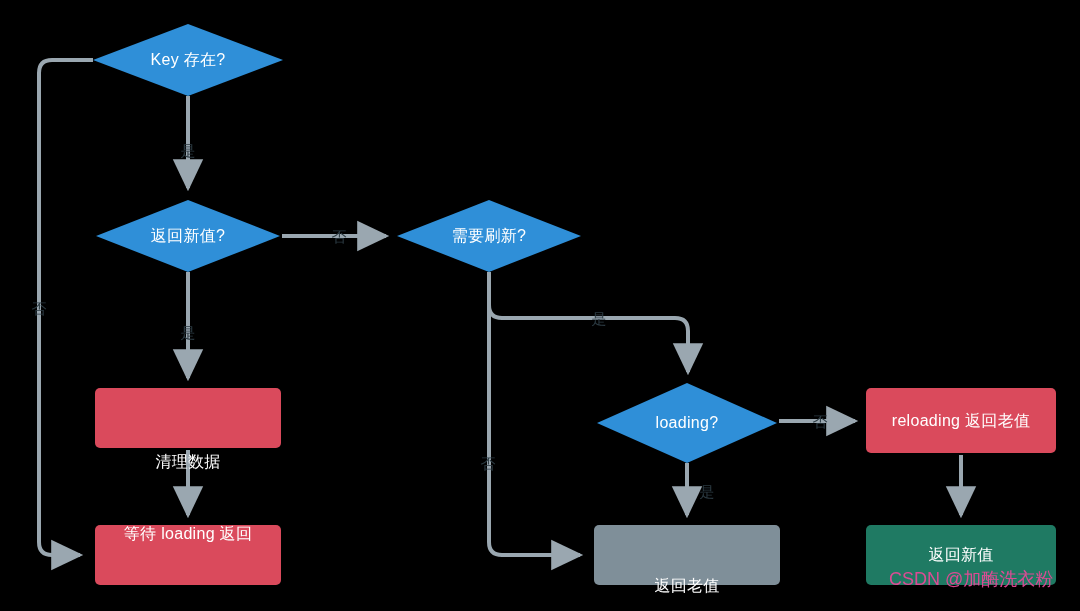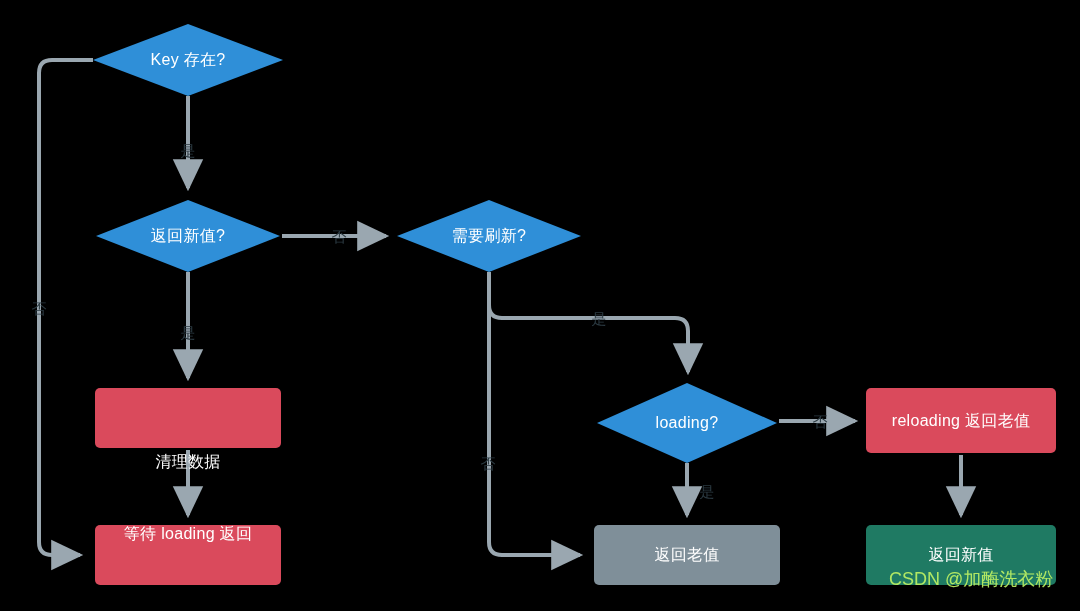--- a/index.html
+++ b/index.html
@@ -36,21 +36,21 @@
     position: absolute;
     color: #2b3a42;
     font-size: 15px;
     line-height: 1;
     white-space: nowrap;
     transform: translate(-50%, -50%);
     pointer-events: none;
   }
   .watermark {
     position: absolute;
-    color: #bef264;
+    color: #ec4899;
     font-size: 18px;
     line-height: 1;
     white-space: nowrap;
     opacity: 0.92;
   }
 </style>
 </head>
 <body>
 
 <div id="canvas">
@@ -139,21 +139,21 @@
     </g>
   </svg>
 
   <div class="node-label" style="left:188px; top:60px;">Key 存在?</div>
   <div class="node-label" style="left:188px; top:236px;">返回新值?</div>
   <div class="node-label" style="left:489px; top:236px;">需要刷新?</div>
   <div class="node-label" style="left:687px; top:423px;">loading?</div>
   <div class="node-label" style="left:188px; top:418px;margin-top:44px;">清理数据</div>
   <div class="node-label" style="left:188px; top:534px;">等待 loading 返回</div>
   <div class="node-label" style="left:961px; top:421px;">reloading 返回老值</div>
-  <div class="node-label" style="left:687px; top:555px;">返回老值</div>
+  <div class="node-label" style="left:687px; top:586px;">返回老值</div>
   <div class="node-label" style="left:961px; top:555px;">返回新值</div>
 
   <div class="edge-label" style="left:188px; top:150px;">是</div>
   <div class="edge-label" style="left:39px;  top:308px;">否</div>
   <div class="edge-label" style="left:188px; top:332px;">是</div>
   <div class="edge-label" style="left:339px; top:236px;">否</div>
   <div class="edge-label" style="left:599px; top:318px;">是</div>
   <div class="edge-label" style="left:488px; top:463px;">否</div>
   <div class="edge-label" style="left:707px; top:491px;">是</div>
   <div class="edge-label" style="left:820px; top:421px;">否</div>

